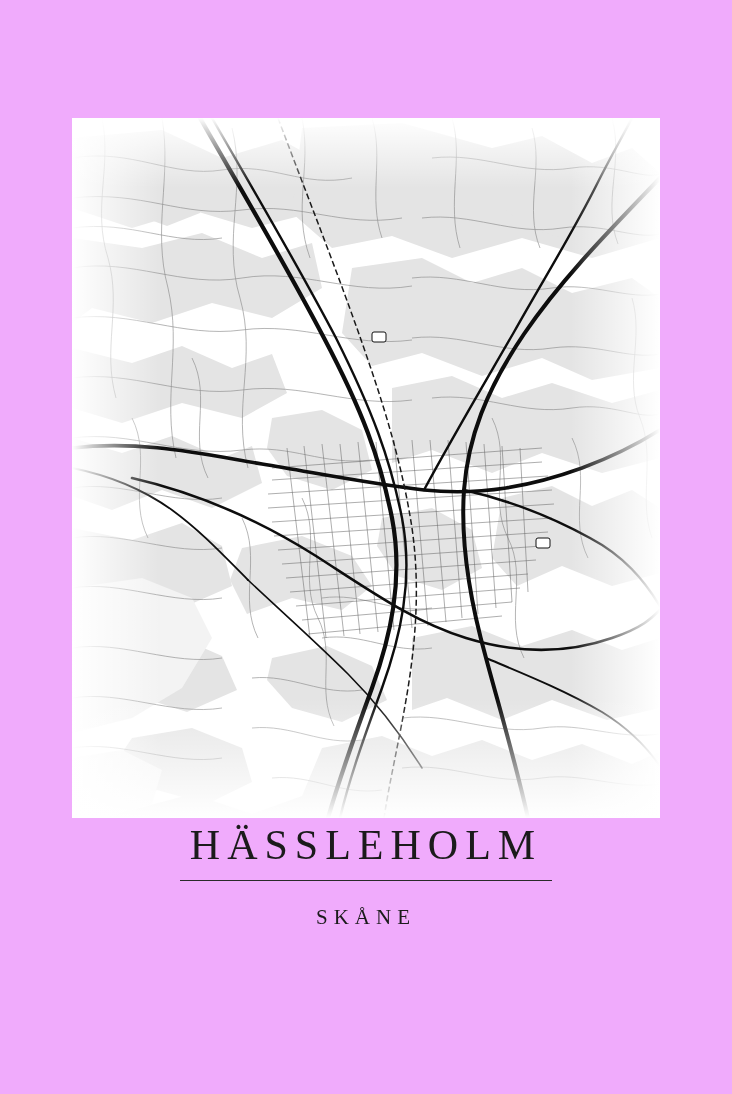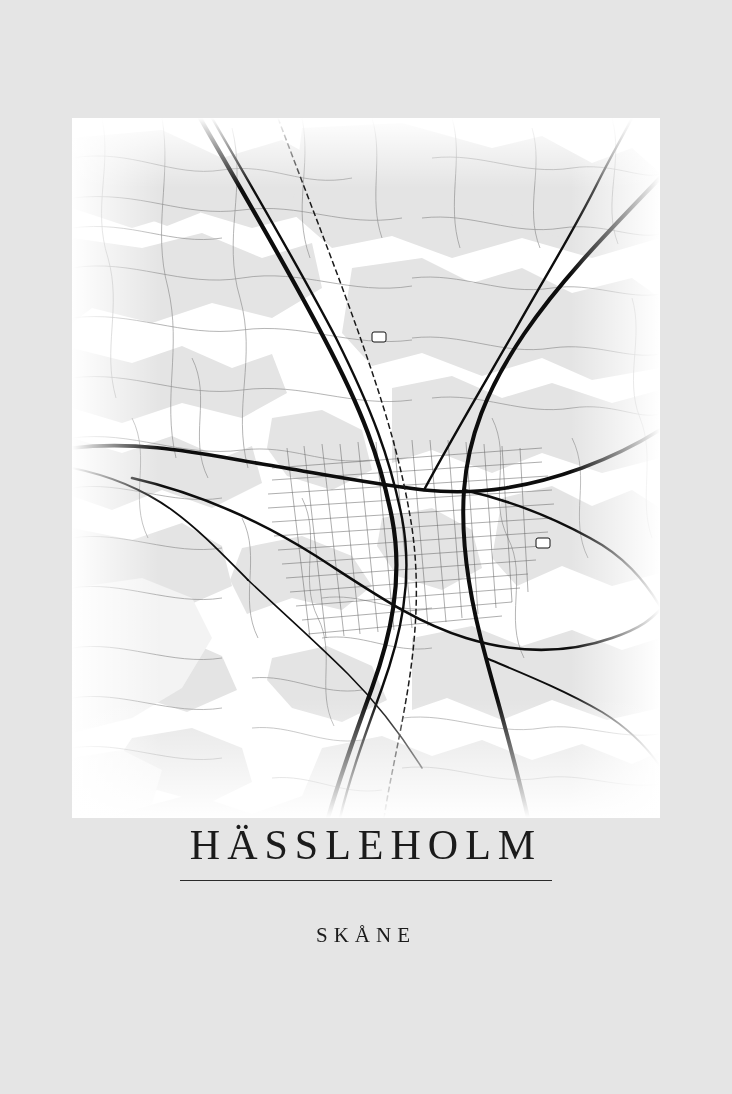--- a/index.html
+++ b/index.html
@@ -11,21 +11,21 @@
     width: 732px;
     height: 1094px;
     font-family: "Liberation Serif", serif;
     overflow: hidden;
   }
 
   .poster {
     position: relative;
     width: 732px;
     height: 1094px;
-    background: #e5e5e5;
+    background: #f0abfc;
     box-sizing: border-box;
   }
 
   .map-frame {
     position: absolute;
     left: 72px;
     top: 118px;
     width: 588px;
     height: 700px;
     overflow: hidden;
@@ -62,21 +62,21 @@
     height: 1px;
     background: #2a2a2a;
     margin: 10px auto 0 auto;
   }
 
   .region-name {
     font-family: "Liberation Serif", serif;
     font-size: 21px;
     letter-spacing: 6px;
     color: #1b1b1b;
-    margin-top: 42px;
+    margin-top: 24px;
   }
 
   
   .fade {
     position: absolute;
     pointer-events: none;
   }
   .fade-left   { left: 0;   top: 0;    width: 90px;  height: 700px; background: linear-gradient(to right, #fff 0%, rgba(255,255,255,0) 100%); }
   .fade-right  { right: 0;  top: 0;    width: 90px;  height: 700px; background: linear-gradient(to left,  #fff 0%, rgba(255,255,255,0) 100%); }
   .fade-top    { left: 0;   top: 0;    width: 588px; height: 70px;  background: linear-gradient(to bottom,#fff 0%, rgba(255,255,255,0) 100%); }

